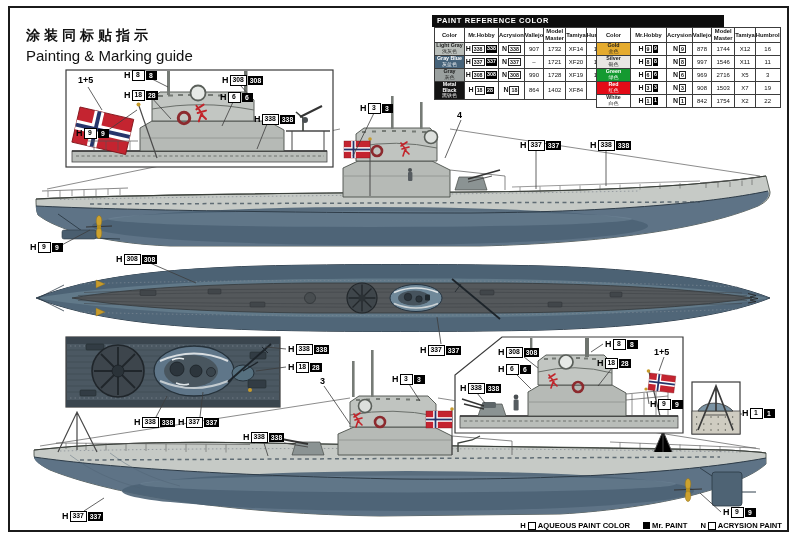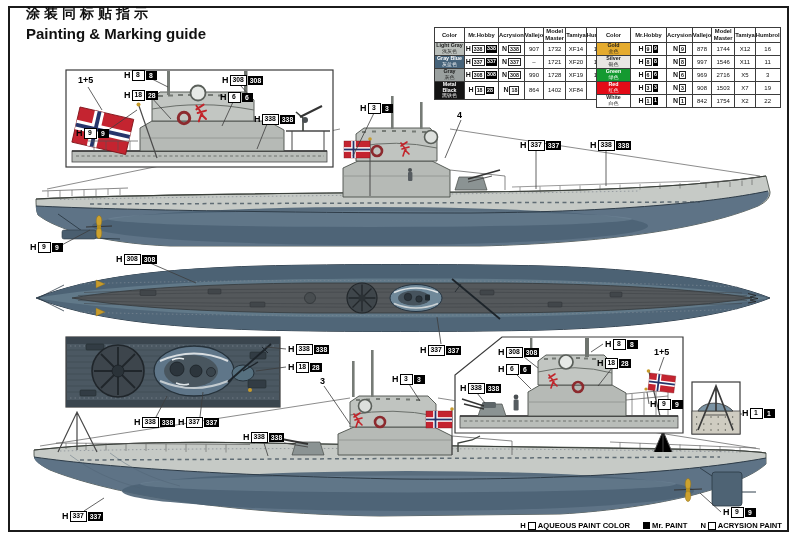--- a/index.html
+++ b/index.html
@@ -1,21 +1,21 @@
 <!DOCTYPE html>
 <html><head>
 <meta charset="utf-8">
 <style>
   html,body{margin:0;padding:0;background:#fff;}
   .page{position:relative;width:800px;height:559px;background:#fff;font-family:"Liberation Sans",sans-serif;overflow:hidden;}
   .frame{position:absolute;left:8px;top:6px;width:781px;height:526px;border:2px solid #1b1b1b;box-sizing:border-box;}
   #art{position:absolute;left:0;top:0;}
-  .title-block{position:absolute;left:26px;top:5px;}
+  .title-block{position:absolute;left:26px;top:27px;}
   .title-cn{font-size:14px;font-weight:bold;letter-spacing:4px;color:#111;}
-  .title-en{font-size:15px;font-weight:bold;color:#111;margin-top:2px;}
+  .title-en{font-size:15px;font-weight:normal;color:#111;margin-top:2px;}
   .pt-header{position:absolute;left:432px;top:15px;width:292px;height:12px;background:#0d0d0d;color:#fff;
     font-size:7.5px;font-weight:bold;line-height:12px;padding-left:5px;letter-spacing:.6px;box-sizing:border-box;}
   table.ptable{position:absolute;top:27px;border-collapse:collapse;background:#fff;table-layout:fixed;}
   #ptable-left{left:434px;}
   #ptable-right{left:596px;}
   .ptable th,.ptable td{border:1px solid #3c3c3c;text-align:center;vertical-align:middle;padding:0;font-size:6px;color:#111;height:12px;line-height:1;overflow:hidden;}
   .ptable th{font-size:5.8px;font-weight:bold;height:14px;line-height:1.15;}
   .sw-en{font-size:5.3px;line-height:5.6px;font-weight:bold;}
   .sw-cn{font-size:5px;line-height:5.6px;}
   .cell-h{font-size:7px;font-weight:bold;}
@@ -285,20 +285,21 @@
                M524,357 L538,368 M603,344 L591,352 M516,374 L531,389 M612,368 L598,386 M477,393 L485,403 M664,357 L659,371 M649,404 L647,392
                M740,414 L742,414" stroke="#3c3c3c" stroke-width="0.8" fill="none"></path>
     </g>
   </svg>
 
   <div class="title-block">
     <div class="title-cn">涂装同标贴指示</div>
     <div class="title-en">Painting &amp; Marking guide</div>
   </div>
 
+  <div class="pt-header">PAINT  REFERENCE  COLOR</div>
   <table class="ptable" id="ptable-left">
       <colgroup>
         <col style="width: 30px;">
         <col style="width: 34px;">
         <col style="width: 21px;">
         <col style="width: 18px;">
         <col style="width: 22px;">
         <col style="width: 19px;">
         <col style="width: 18px;">
       </colgroup>

